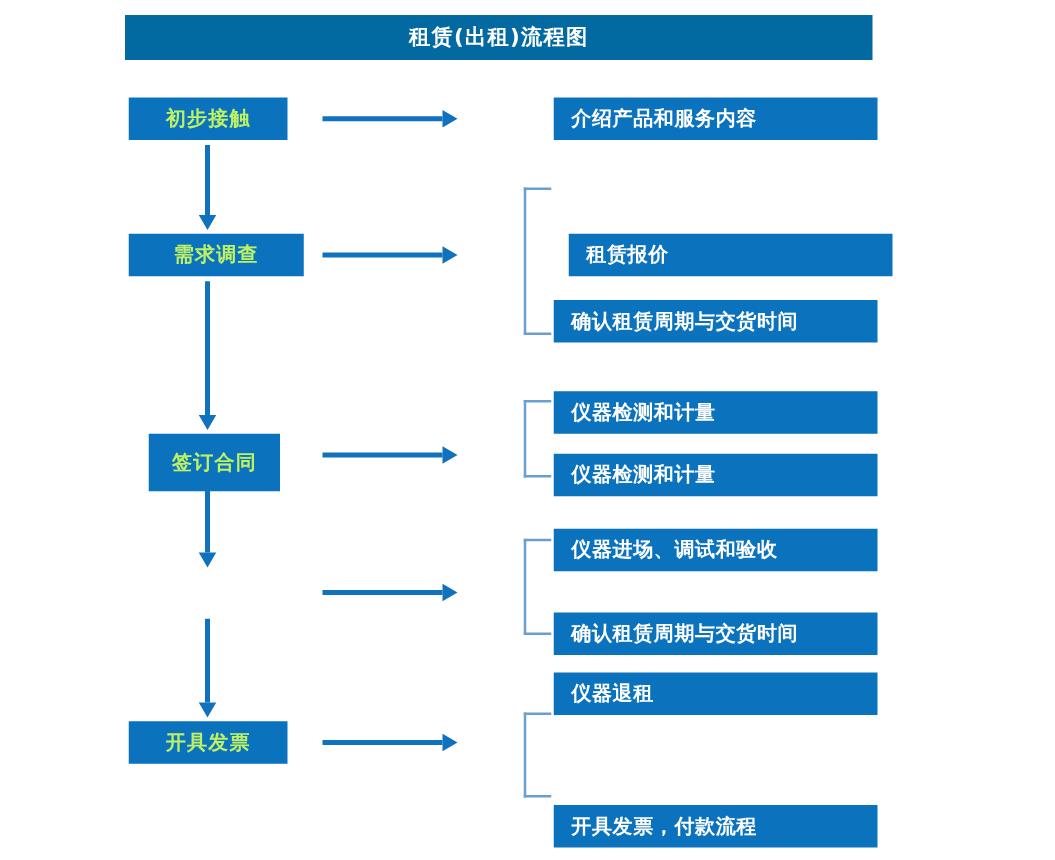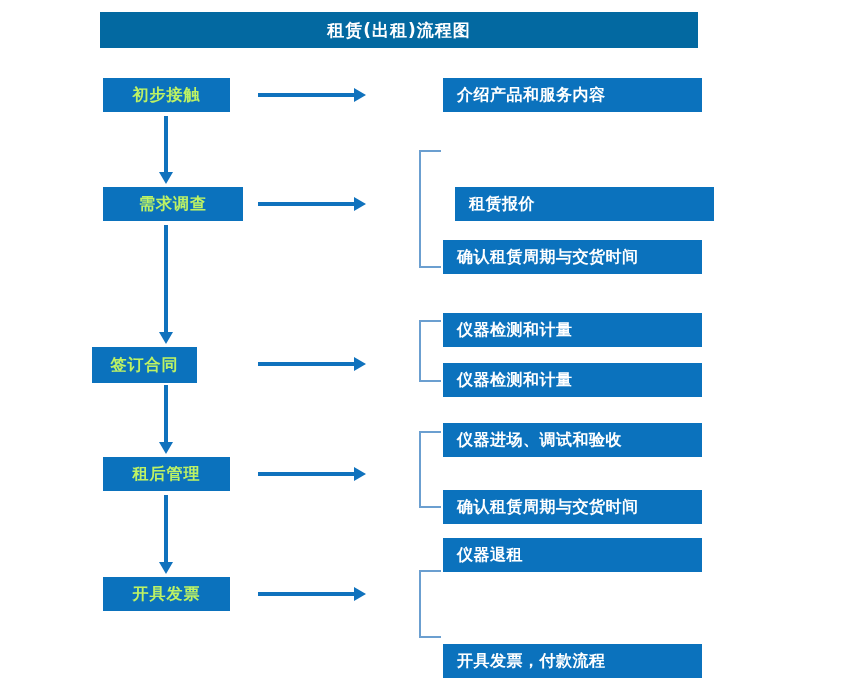--- a/index.html
+++ b/index.html
@@ -120,23 +120,22 @@
 <body>
 
 <div id="canvas">
 
   <div class="title-bar">租赁(出租)流程图</div>
 
   <div class="stage-box" style="left:103px; top:78px; width:127px; height:34px;">初步接触</div>
 
   <div class="stage-box" style="left:103px; top:187px; width:140px; height:34px;">需求调查</div>
 
-  <div class="stage-box" style="left:92px; top:347px; width:105px; height:36px;">签订合同</div>
-
-  <div class="stage-box" style="left:103px; top:457px; width:127px; height:34px;">租后管理</div>
+  <div class="stage-box" style="left:119px; top:347px; width:105px; height:46px;">签订合同</div>
+
 
   <div class="stage-box" style="left:103px; top:577px; width:127px; height:34px;">开具发票</div>
 
   <div class="v-arrow" style="left:158px; top:116px; height:68px;">
     <span class="shaft" style="height:56px;"></span>
     <span class="head" style="top:56px;"></span>
   </div>
 
   <div class="v-arrow" style="left:158px; top:225px; height:119px;">
     <span class="shaft" style="height:107px;"></span>

